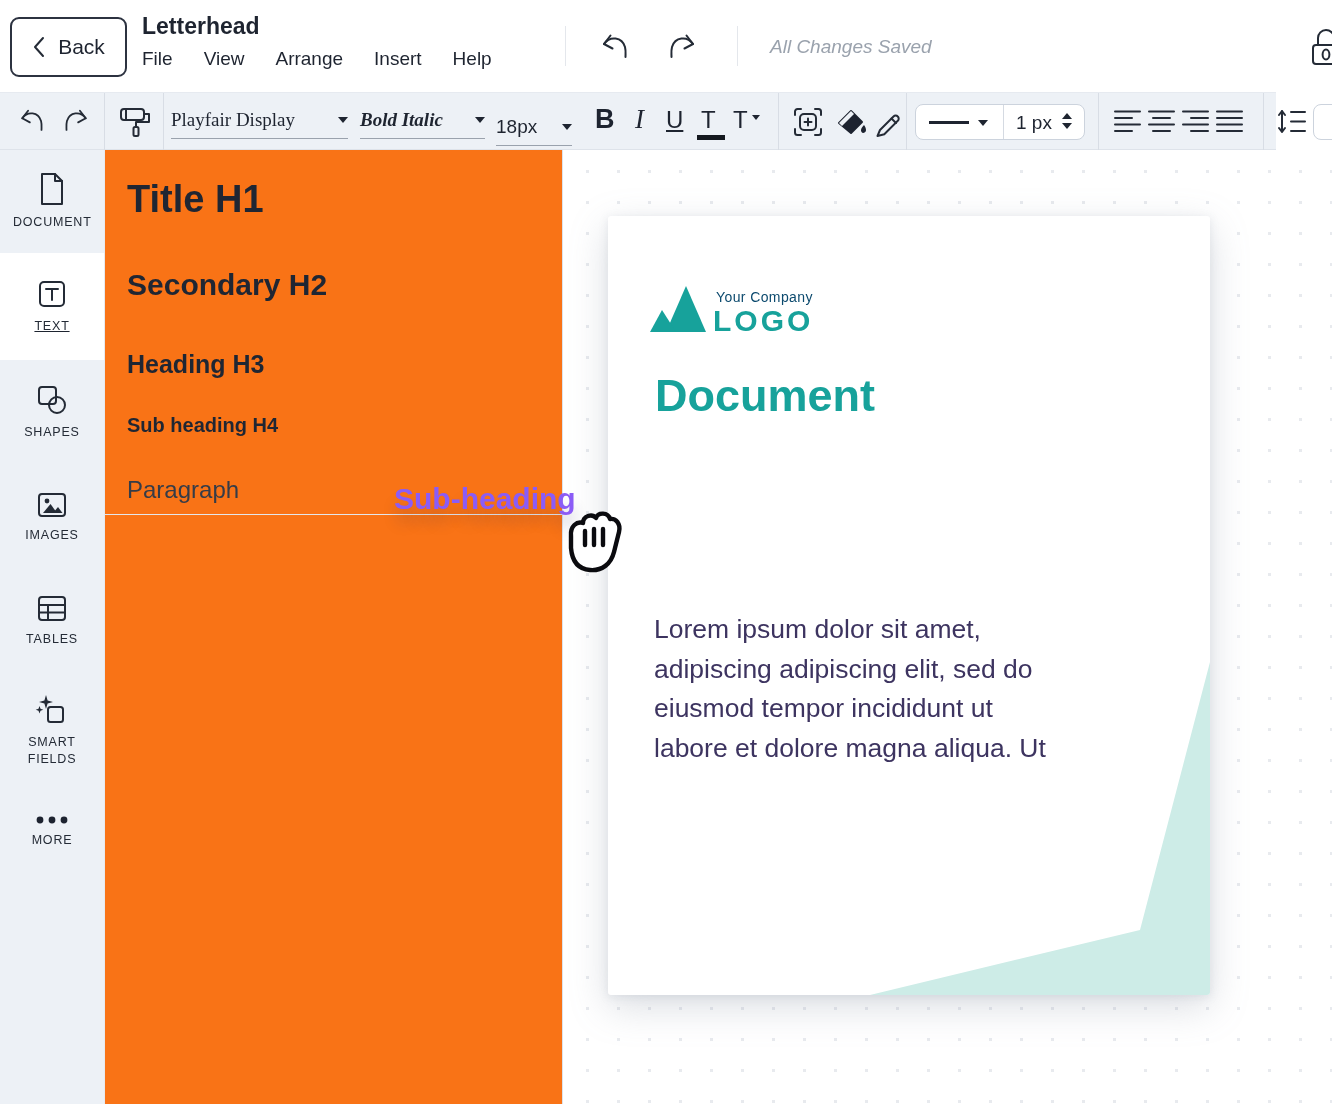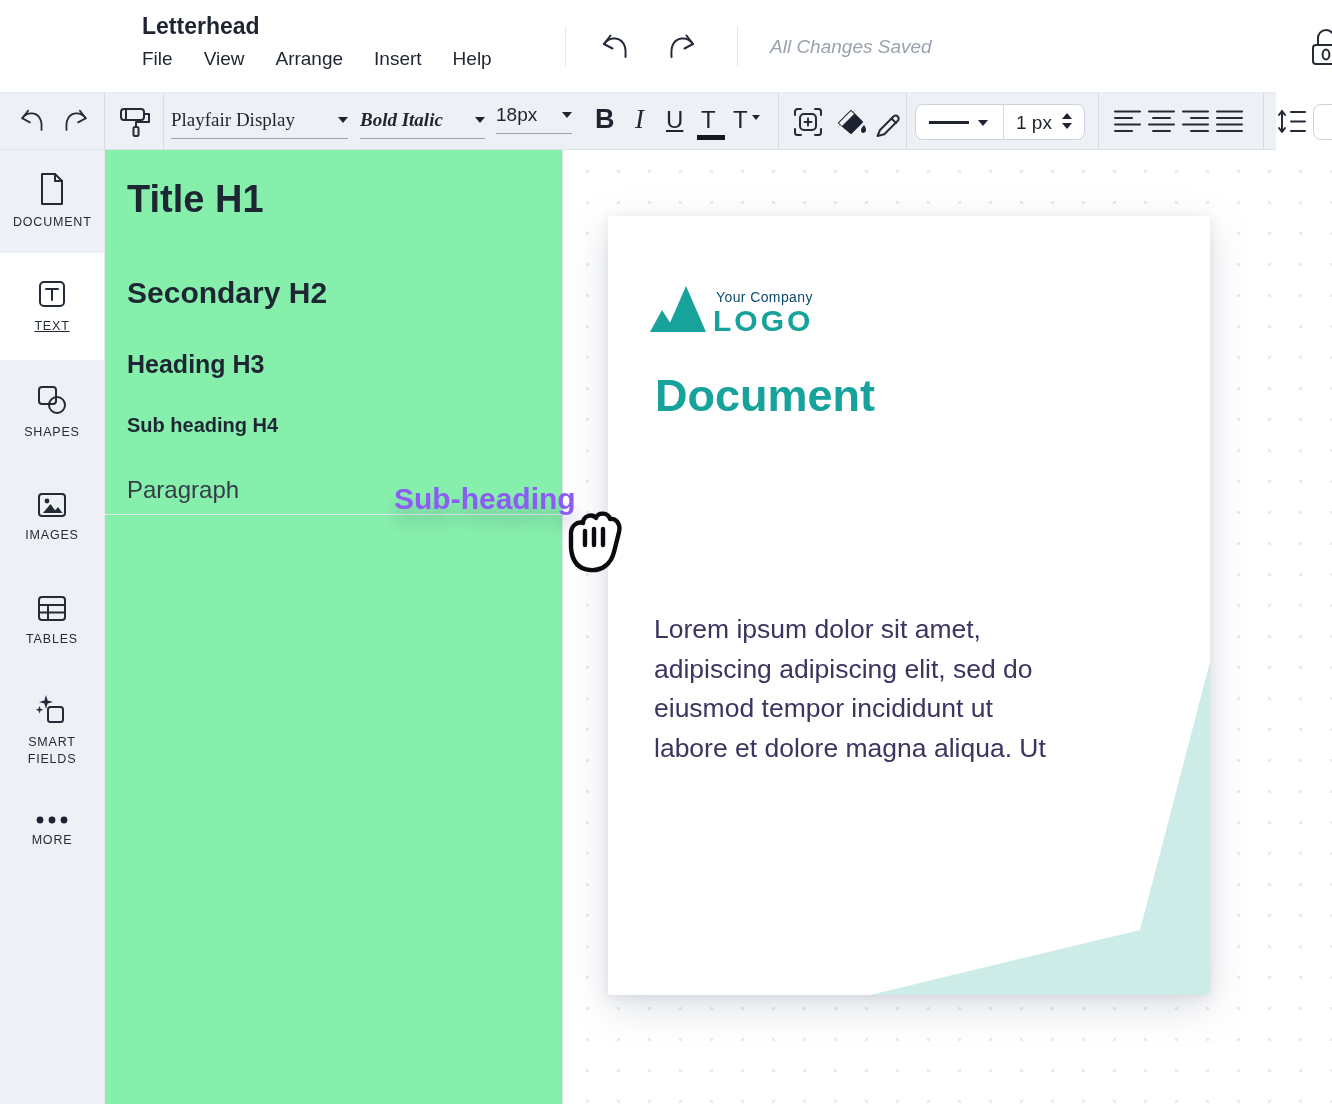--- a/index.html
+++ b/index.html
@@ -52,26 +52,26 @@
 
   
   .sidebar{position:absolute;left:0;top:150px;width:104px;height:954px;background:#edf1f6;}
   .side-item{display:flex;flex-direction:column;align-items:center;justify-content:center;
              cursor:pointer;}
   .side-item .label{font-size:12.5px;letter-spacing:.8px;color:#242b36;margin-top:8px;
                     text-align:center;width:78px;line-height:17px;}
   .side-item.active{background:#fff;text-decoration:underline;}
 
   
-  .panel{position:absolute;left:104px;top:150px;width:459px;height:954px;background:#86efac;
+  .panel{position:absolute;left:104px;top:150px;width:459px;height:954px;background:#f97316;
          border-left:1px solid #e7eaef;border-right:1px solid #dde2e9;box-sizing:border-box;}
   .panel .rule{position:absolute;left:0;top:364px;width:100%;height:1px;background:#e4e7ec;}
   .style-item{position:absolute;left:22px;cursor:grab;color:#1f2633;}
   .st-h1{top:28px;font-size:38px;font-weight:700;}
-  .st-h2{top:126px;font-size:30px;font-weight:700;}
+  .st-h2{top:118px;font-size:30px;font-weight:700;}
   .st-h3{top:200px;font-size:25px;font-weight:700;}
   .st-h4{top:264px;font-size:20px;font-weight:700;}
   .st-p{top:326px;font-size:24px;font-weight:400;color:#353c48;}
 
   
   .canvas{position:absolute;left:563px;top:150px;width:769px;height:954px;background:#fff;
           background-image:radial-gradient(circle,rgba(185,192,204,.33) 1.5px,transparent 1.7px);
           background-size:31px 31px;background-position:9px 6px;}
   .paper{position:absolute;left:45px;top:66px;width:602px;height:779px;background:#fff;border-radius:3px;
          box-shadow:0 12px 38px rgba(125,135,155,.28),0 2px 10px rgba(125,135,155,.16);overflow:hidden;}
@@ -89,20 +89,28 @@
              text-shadow:0 14px 14px rgba(55,50,85,.22);cursor:grabbing;}
   .hand-cursor{position:absolute;left:549px;top:500px;pointer-events:none;}
   .lock-wrap{position:absolute;left:1310px;top:27px;cursor:pointer;}
 </style>
 </head>
 <body>
 
 <div id="app">
 
   <div class="topbar">
+    <div class="back-btn">
+      <span>
+        <svg width="14" height="22" viewBox="0 0 14 22">
+            <polyline class="ic" points="11,2 3,11 11,20" stroke-width="2.4"></polyline>
+          </svg>
+      </span>
+      <span>Back</span>
+    </div>
     <div class="doc-title">Letterhead</div>
     <div class="menubar">
       <span>File</span>
       <span>View</span>
       <span>Arrange</span>
       <span>Insert</span>
       <span>Help</span>
     </div>
     <div class="tb-sep" style="left:565px"></div>
     <div class="top-undo" style="left:597px">
@@ -158,21 +166,21 @@
     <div class="tl-sep" style="left:163px"></div>
 
     <div class="dd serif" style="left:171px;top:9px;width:177px">
       <span class="lbl">Playfair Display</span>
       <span class="caret"></span>
     </div>
     <div class="dd serif" style="left:360px;top:9px;width:125px;font-weight:700;font-style:italic">
       <span class="lbl">Bold Italic</span>
       <span class="caret"></span>
     </div>
-    <div class="dd" style="left:496px;top:4px;width:76px">
+    <div class="dd" style="left:496px;top:16px;width:76px">
       <span class="lbl">18px</span>
       <span class="caret"></span>
     </div>
 
     <button class="tool btn-b" style="left:595px;top:11px">B</button>
     <button class="tool btn-i" style="left:635px;top:11px">I</button>
     <button class="tool btn-u" style="left:666px;top:13px">U</button>
     <button class="tool btn-t" style="left:701px;top:13px">T</button>
     <div class="color-bar"></div>
     <button class="tool btn-t" style="left:733px;top:13px">T</button>

